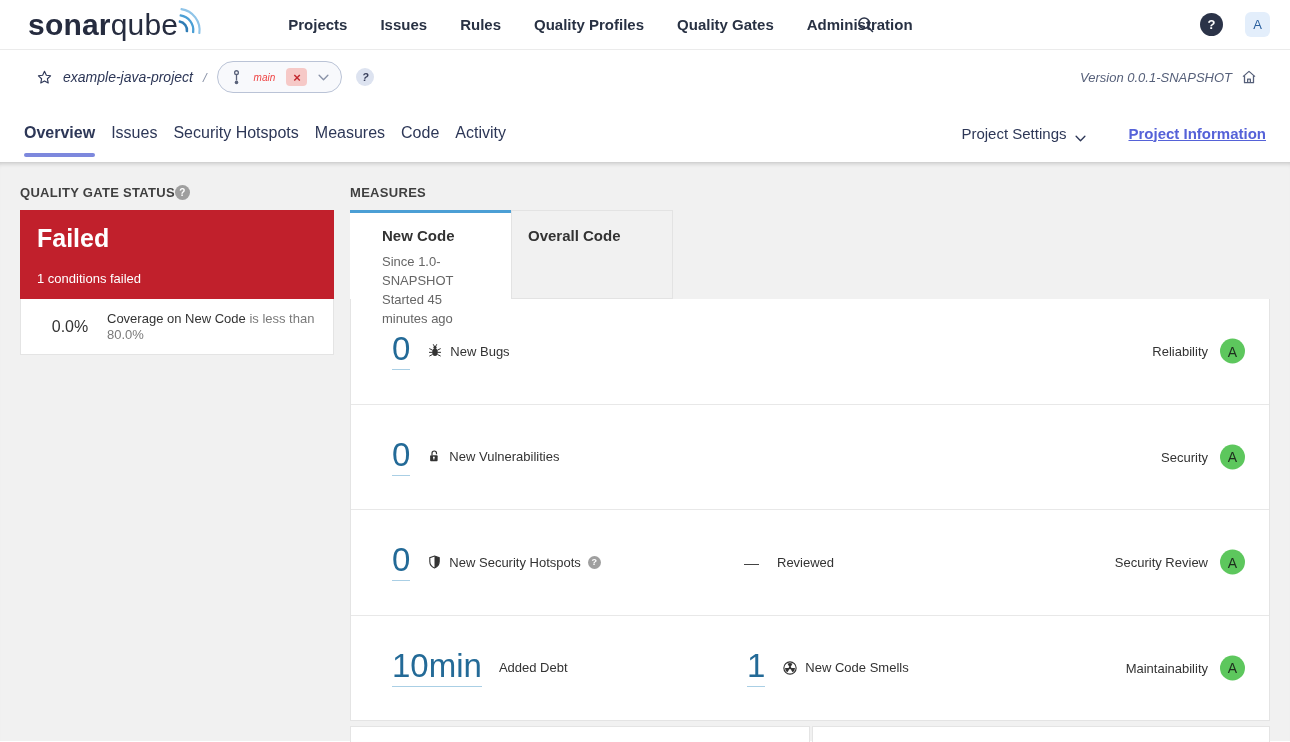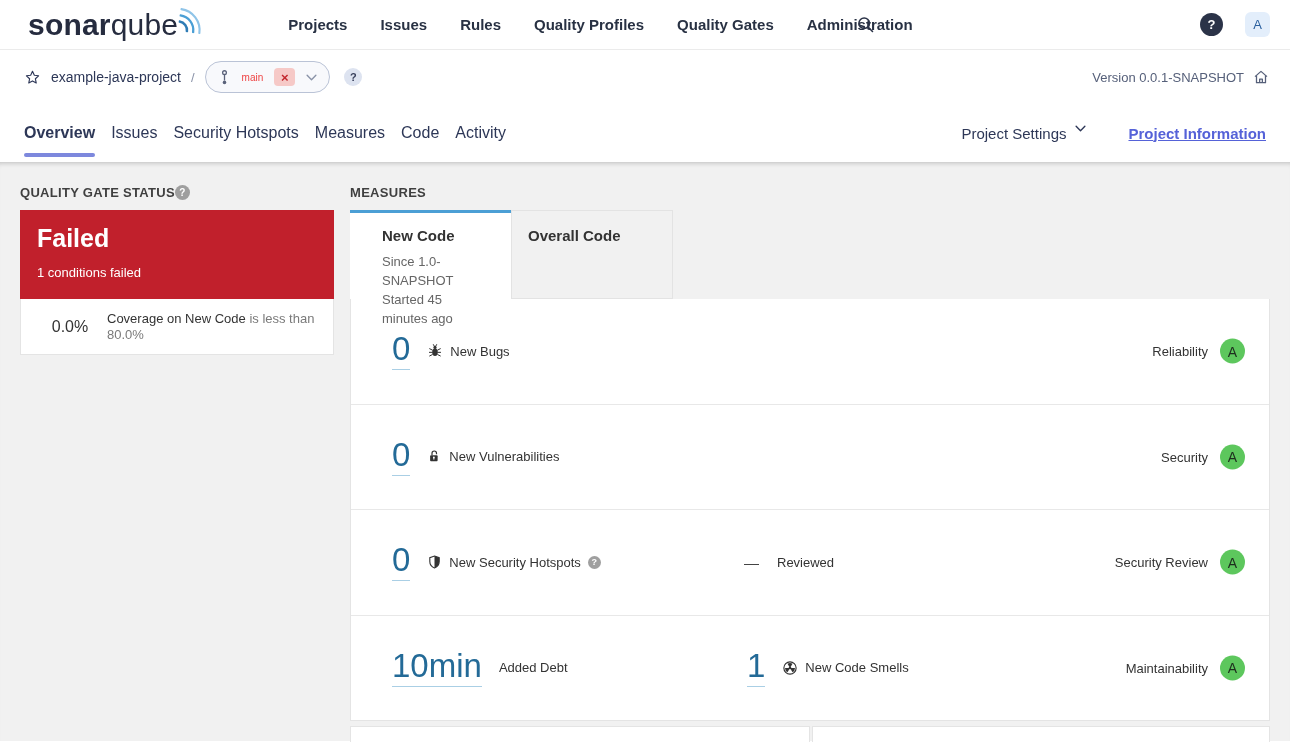--- a/index.html
+++ b/index.html
@@ -17,21 +17,21 @@
   .nav-links { display:flex; gap:33px; margin-left:82px; }
   .nav-links a { font-size:15px; font-weight:600; color:#283143; text-decoration:none; cursor:pointer; }
   .nav-search { position:absolute; left:855px; top:14px; cursor:pointer; }
   .nav-right { margin-left:auto; display:flex; align-items:center; gap:22px; }
   .help-circle { width:23px; height:23px; border-radius:50%; background:#2b3348; color:#fff;
     font-size:13px; font-weight:700; display:flex; align-items:center; justify-content:center; cursor:pointer; }
   .avatar { width:25px; height:25px; border-radius:6px; background:#e3eefb; color:#2a5f9e;
     font-size:13px; display:flex; align-items:center; justify-content:center; cursor:pointer; }
 
   
-  .context-bar { height:54px; display:flex; align-items:center; padding:0 20px; background:#fff; }
+  .context-bar { height:54px; display:flex; align-items:center; padding:0 32px; background:#fff;font-style:italic; }
   .crumb-left { display:flex; align-items:center; }
   .star-btn { margin-left:4px; margin-right:10px; display:flex; cursor:pointer; }
   .project-name { font-size:14px; color:#2d3757; cursor:pointer; }
   .crumb-sep { color:#8a93a8; font-size:13px; margin:0 10px; }
   .branch-pill { height:32px; border:1px solid #bac3d6; border-radius:16px; background:#f8f9fc;
     display:flex; align-items:center; padding:0 12px; gap:11px; cursor:pointer; }
   .branch-name { font-size:10px; color:#ef4444; }
   .branch-close { width:21px; height:18px; border-radius:4px; background:#f6c9c7; color:#c3272e;
     font-size:13px; font-weight:700; display:flex; align-items:center; justify-content:center;
     line-height:1; cursor:pointer; }
@@ -45,35 +45,35 @@
 
   
   .tabbar { height:58px; background:#fff; display:flex; align-items:center; padding:0 24px; }
   .tabs { display:flex; gap:16px; height:100%; }
   .tab { display:flex; align-items:center; font-size:16px; color:#2d3757; position:relative;
     cursor:pointer; text-decoration:none; }
   .tab.active { font-weight:700; }
   .tab.active::after { content:""; position:absolute; left:0; right:0; bottom:5px; height:4px;
     background:#7d88dd; border-radius:2px; }
   .tab-right { margin-left:auto; display:flex; align-items:center; gap:42px; }
-  .proj-settings { display:flex; align-items:flex-start; gap:9px; font-size:15px; color:#2d3757; cursor:pointer; }
+  .proj-settings { display:flex; align-items:flex-end; gap:9px; font-size:15px; color:#2d3757; cursor:pointer; }
   .proj-info { font-size:15px; font-weight:700; color:#5562d8; text-decoration:underline; cursor:pointer; }
 
   
   .content { height:579px; background:#f1f1f1; padding:22px 20px 0;
     box-shadow:inset 0 5px 5px -4px rgba(0,0,0,.22); display:flex; gap:16px; align-items:flex-start; }
   .section-title { height:16px; margin-bottom:10px; display:flex; align-items:center; 
     font-size:13px; font-weight:700; color:#3f3f3f; letter-spacing:.3px; }
   .qhelp { width:15px; height:15px; border-radius:50%; background:#9f9f9f; color:#fff;
     font-size:10px; font-weight:700; display:flex; align-items:center; justify-content:center; cursor:pointer; }
 
   .qg-col { width:314px; flex:none; }
   .qg-failed { height:89px; background:#c1202c; color:#fff; padding:14px 17px 0; }
   .qg-status { font-size:25px; font-weight:700; line-height:28px; }
-  .qg-summary { font-size:13px; margin-top:13px; }
+  .qg-summary { font-size:13px; margin-top:19px; }
   .qg-condition { height:56px; background:#fff; border:1px solid #e4e4e4; border-top:none;
     display:flex; align-items:center; cursor:pointer; }
   .cond-value { width:74px; flex:none; text-align:center; font-size:16px; color:#333; margin-left:12px; }
   .cond-text { flex:1; font-size:13px; line-height:16px; padding-right:10px; color:#333; }
   .cond-constraint { color:#7a7a7a; }
 
   .m-col { flex:1; min-width:0; }
   .m-tabs { display:flex; width:323px; height:89px; }
   .m-tab { cursor:pointer; }
   .m-tab.active { width:161px; background:#fff; border-top:3px solid #4b9fd5; padding:14px 32px 0; }

